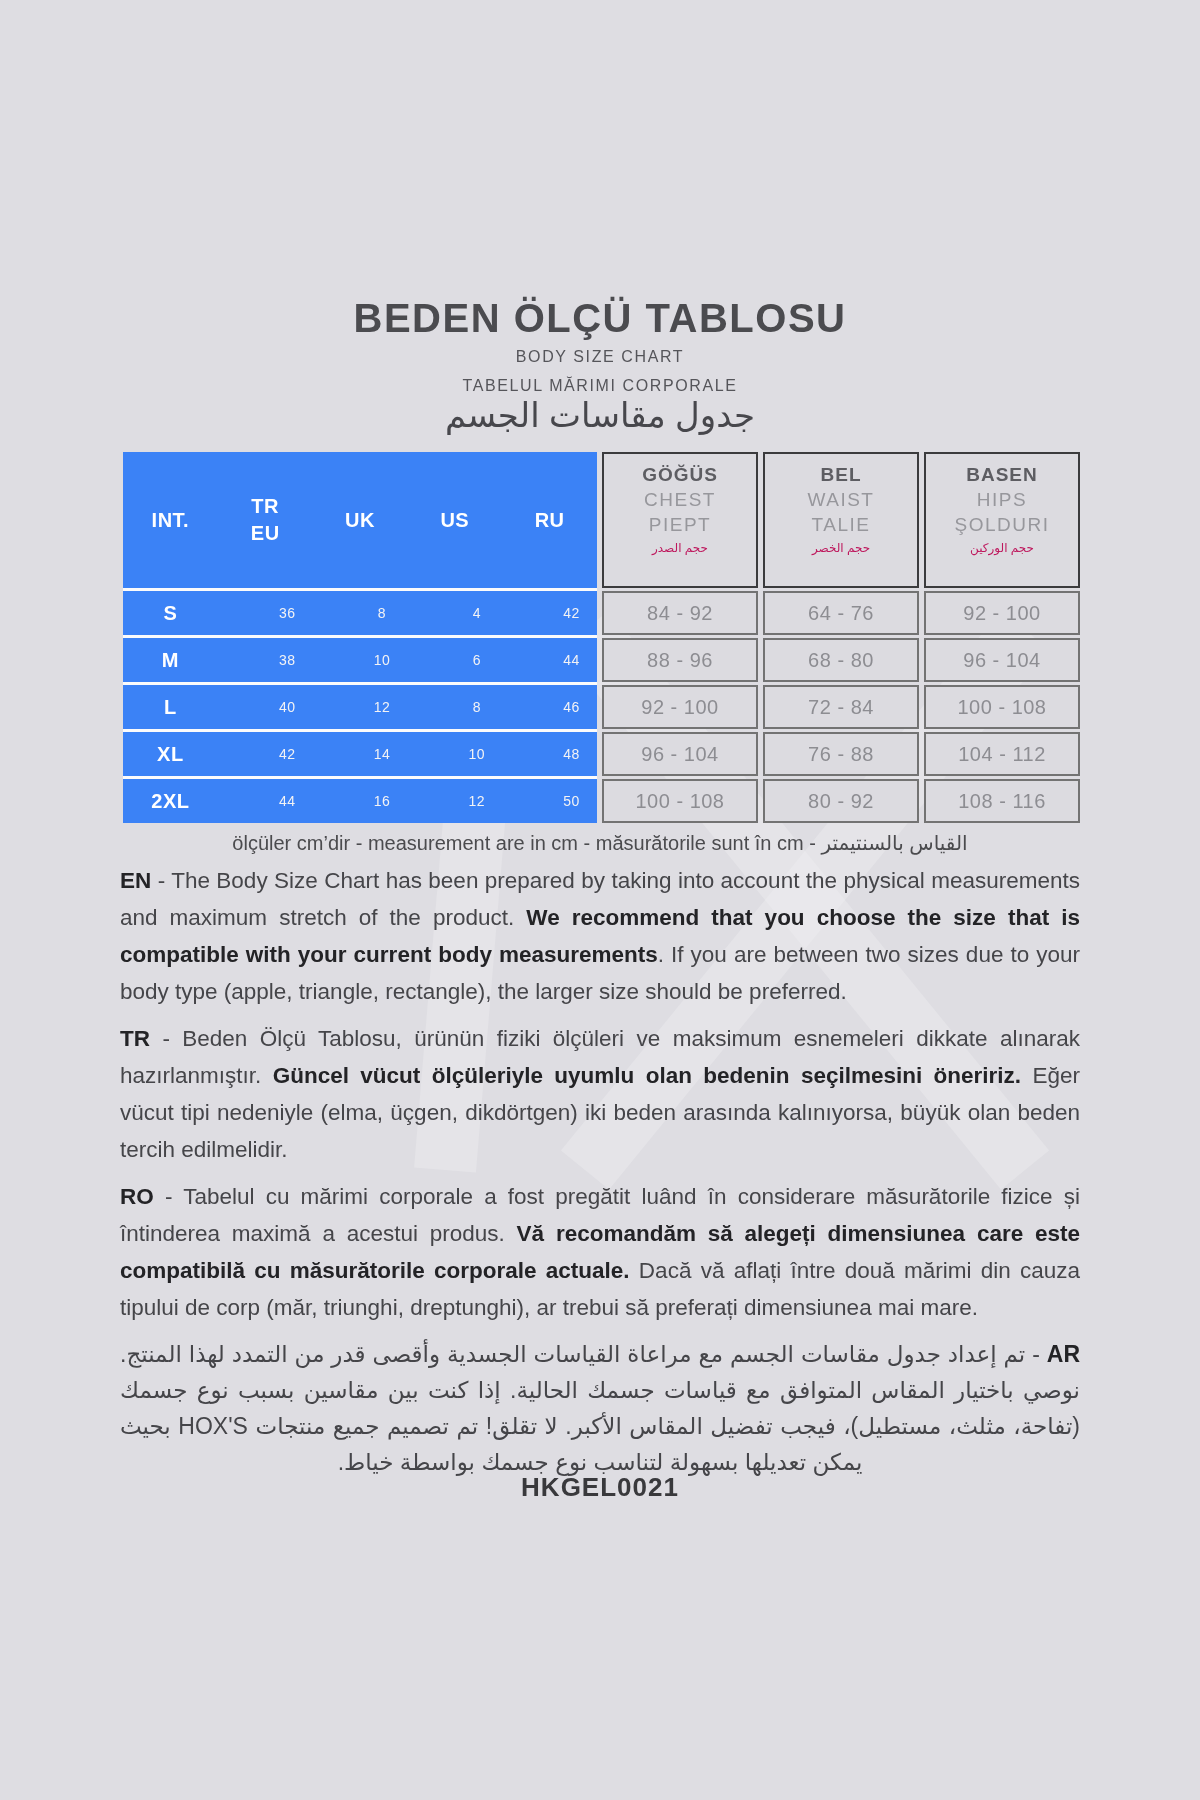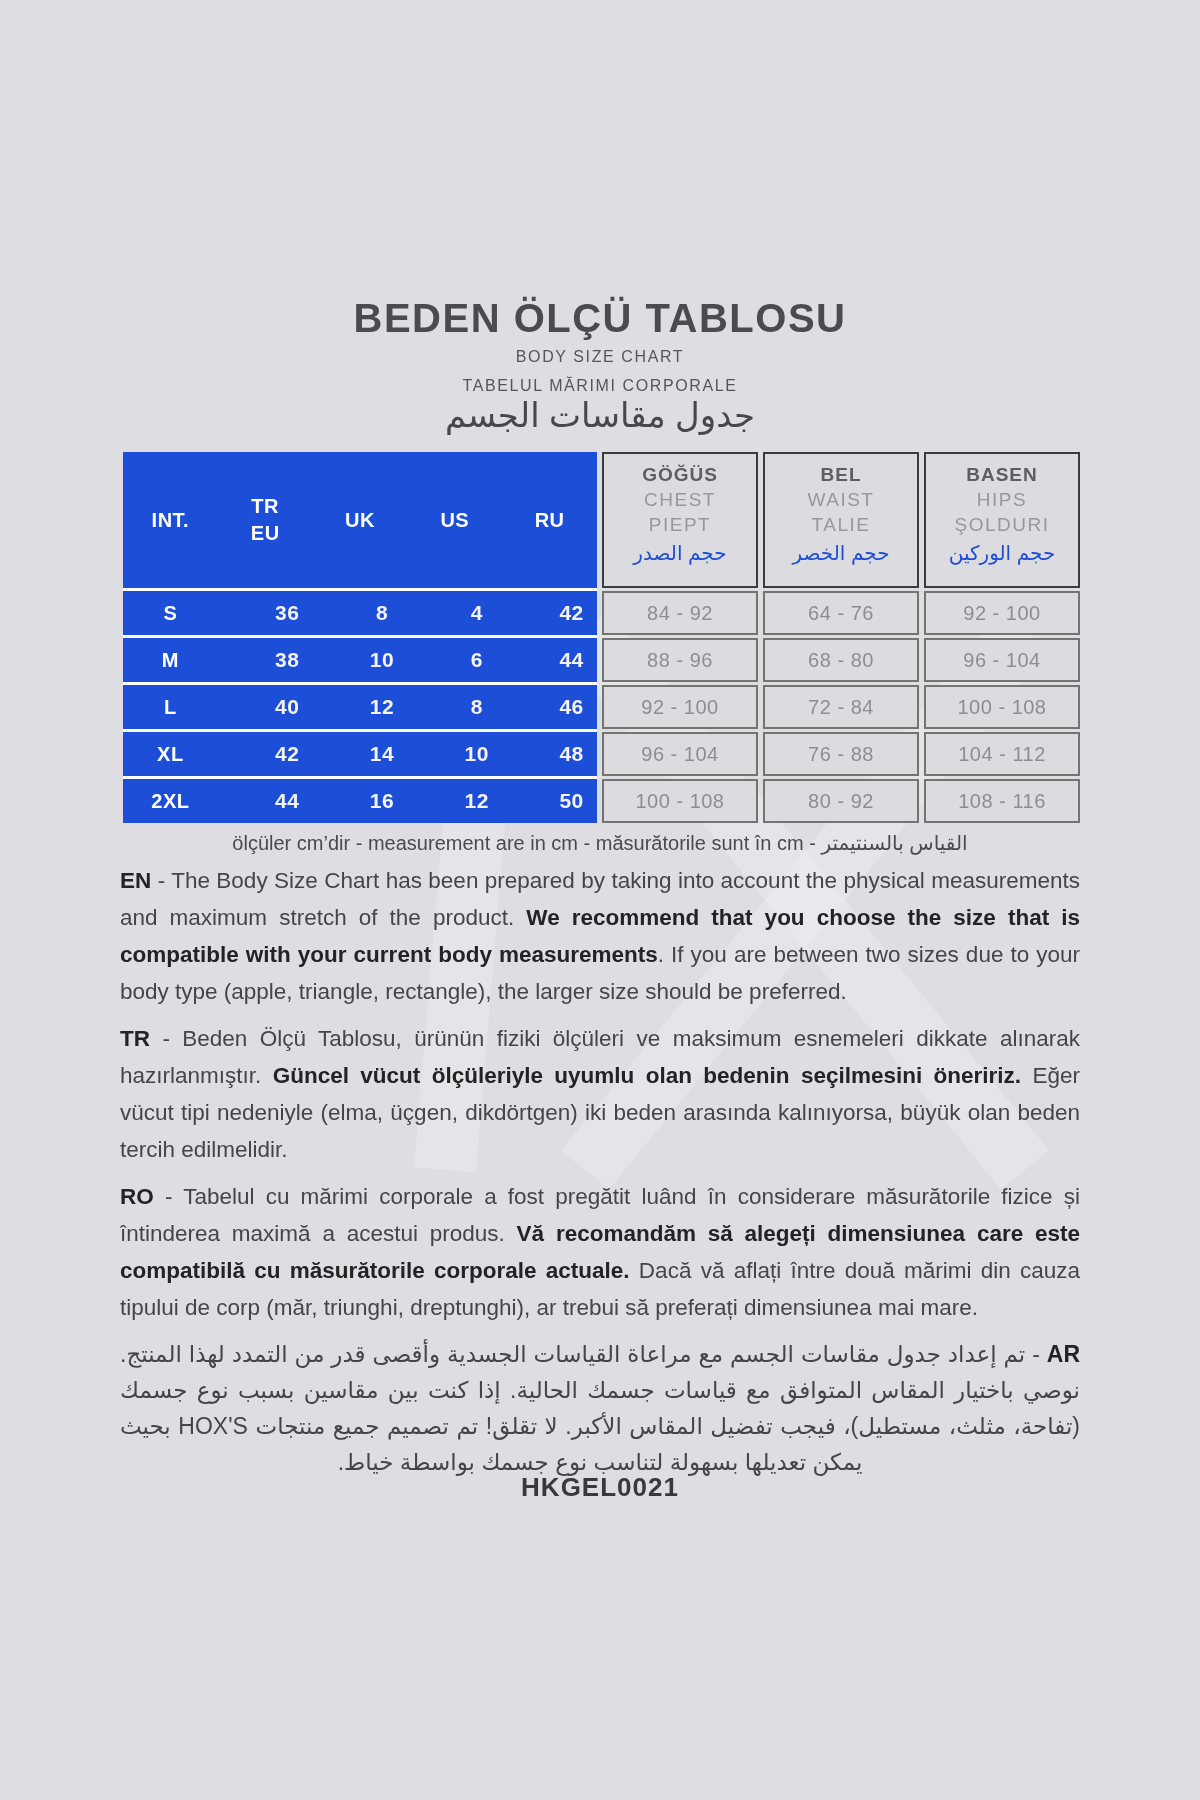--- a/index.html
+++ b/index.html
@@ -33,38 +33,38 @@
 
   
   .size-table{
     position:absolute;left:123px;top:452px;z-index:1;
     display:grid;
     grid-template-columns:474px 156px 156px 156px;
     grid-template-rows:136px repeat(5,44px);
     column-gap:5px;row-gap:3px;
   }
   .dark-bar{
-    background:#1d4ed8;color:#ffffff;
+    background:#3b82f6;color:#ffffff;
     display:grid;grid-template-columns:repeat(5,1fr);
     align-items:center;justify-items:center;
   }
   .dark-bar.data{box-shadow:0 -3px 0 0 #fbfbfc;}
   .dh-label{font-weight:700;font-size:20px;letter-spacing:.5px;}
   .dh-stack{display:flex;flex-direction:column;align-items:center;line-height:27px;}
   .row-label{font-weight:700;font-size:20px;letter-spacing:.5px;}
-  .row-num{font-weight:700;font-size:21px;color:#f3f3f5;letter-spacing:.5px;margin-left:44px;}
+  .row-num{font-weight:400;font-size:14px;color:#f3f3f5;letter-spacing:.5px;margin-left:44px;}
 
   .mh-cell{
     border:2px solid #3b3b3d;background:#dcdbe0;
     display:flex;flex-direction:column;align-items:center;
     gap:3px;padding-top:10px;box-sizing:border-box;
   }
   .mh-tr{font-weight:700;font-size:19px;letter-spacing:1px;color:#5d5d62;}
   .mh-sub{font-size:19px;letter-spacing:1.5px;color:#97979c;}
-  .mh-ar{font-size:20px;color:#1d4ed8;direction:rtl;margin-top:2px;}
+  .mh-ar{font-size:12px;color:#be185d;direction:rtl;margin-top:2px;}
 
   .m-cell{
     border:2px solid #737373;background:#dcdbe0;
     display:flex;align-items:center;justify-content:center;
     font-size:20px;color:#8d8d92;letter-spacing:.5px;
     box-sizing:border-box;
   }
 
   
   .units-note{

